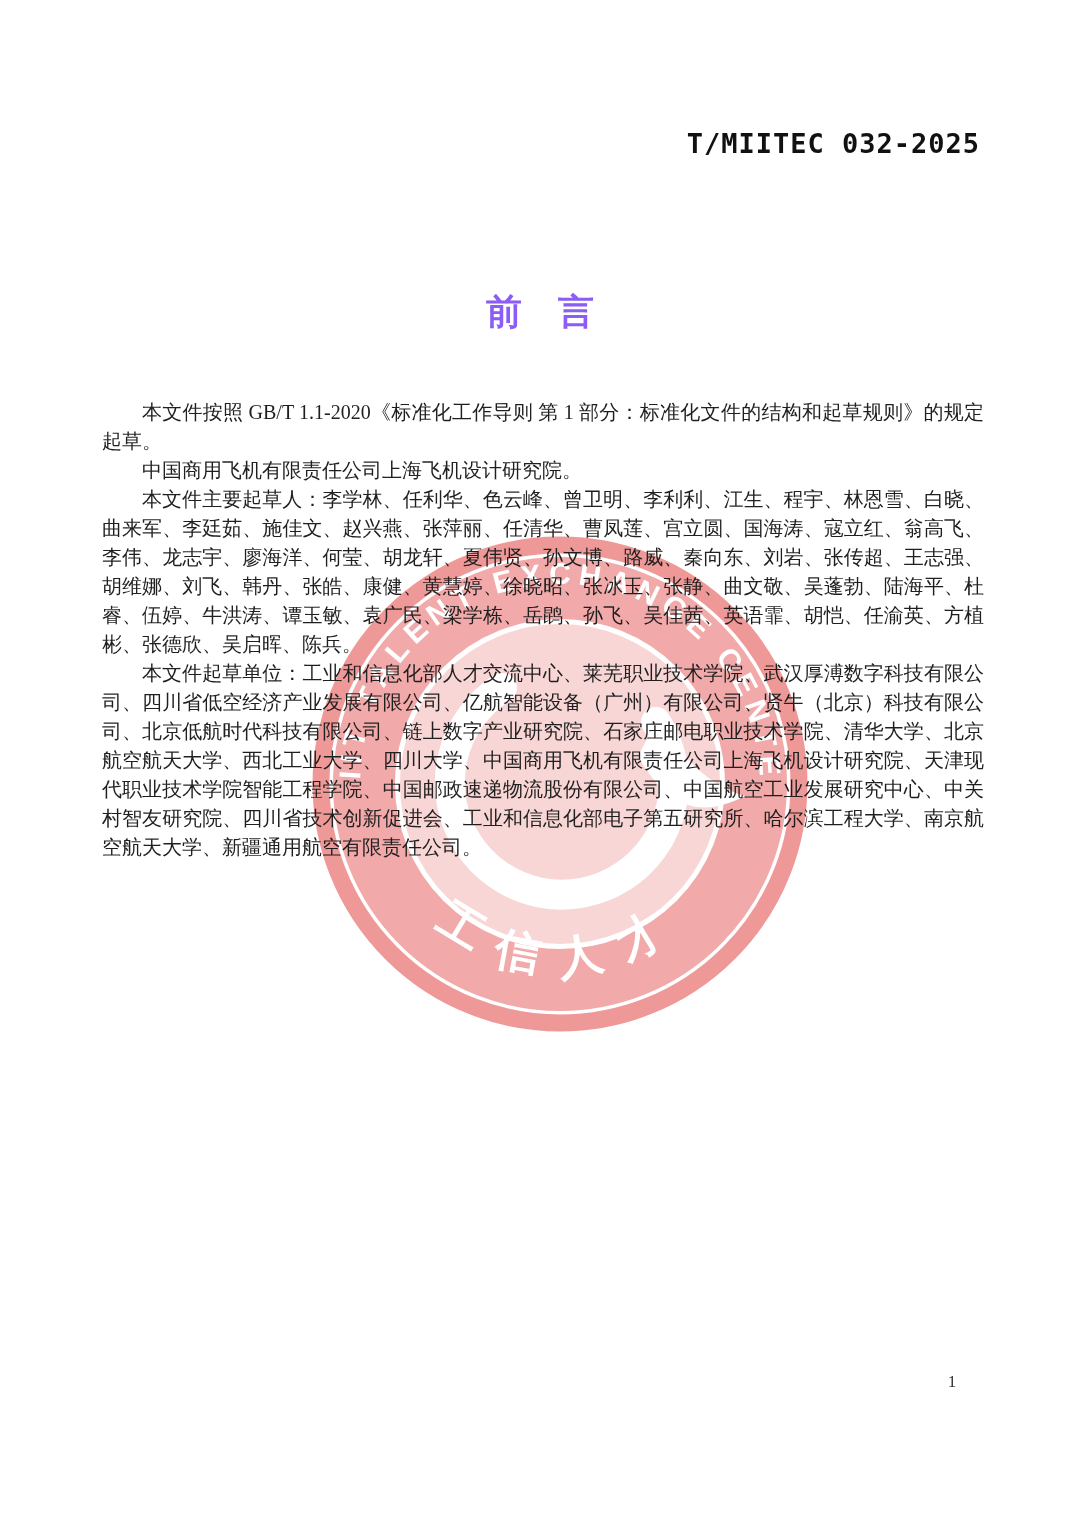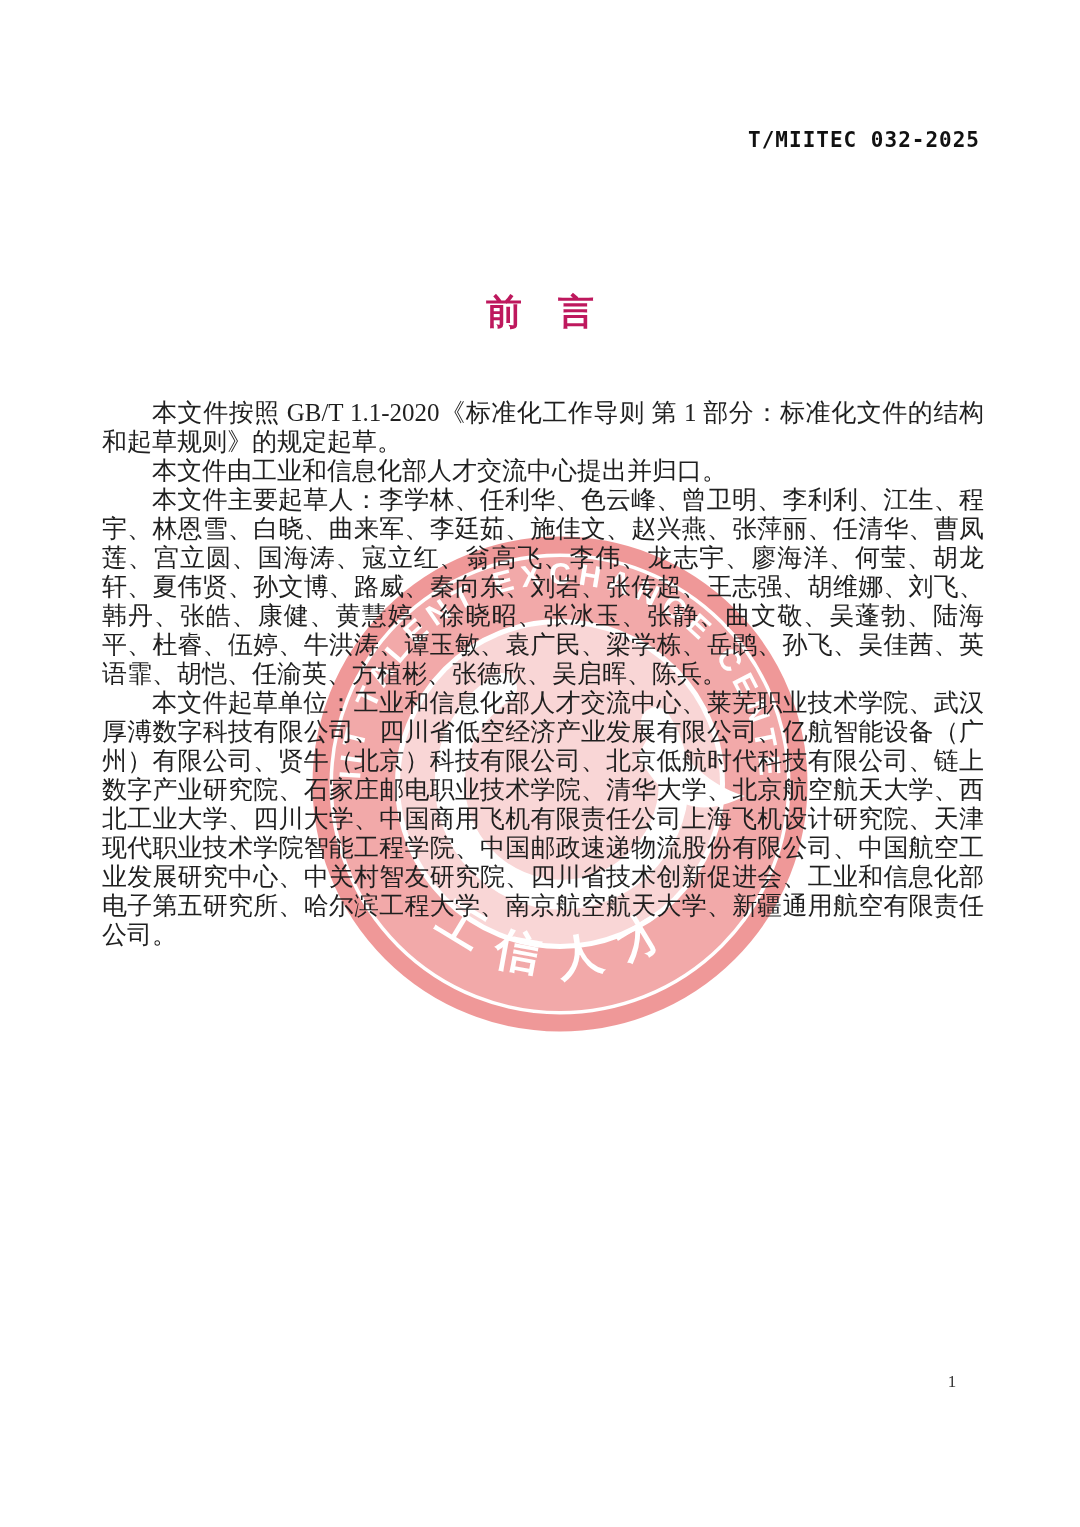--- a/index.html
+++ b/index.html
@@ -20,41 +20,41 @@
     width:520px;height:520px;
     z-index:1;
     pointer-events:none;
   }
 
   .doc-number{
     position:absolute;
     top:128px;right:100px;
     font-family:"DejaVu Sans Mono", monospace;
     font-weight:700;
-    font-size:21px;
+    font-size:27px;
     letter-spacing:1px;
     color:#111;
     z-index:2;
   }
 
   .page-title{
     position:absolute;
     top:288px;left:0;width:100%;
     text-align:center;
     font-family:"Liberation Sans", sans-serif;
     font-weight:700;
     font-size:36px;
-    color:#be185d;
+    color:#8b5cf6;
     z-index:2;
   }
 
   .body-text{
     position:absolute;
     top:398px;left:102px;width:882px;
-    font-size:25px;
+    font-size:20px;
     line-height:29px;
     text-align:justify;
     z-index:2;
   }
   .body-text p{
     margin:0;
     text-indent:2em;
   }
 
   .page-number{
@@ -103,20 +103,20 @@
       <textPath href="#arcBottom" startOffset="50%">工信人才</textPath>
     </text>
   </svg>
 
   <div class="doc-number">T/MIITEC 032-2025</div>
 
   <div class="page-title">前　言</div>
 
   <div class="body-text">
     <p>本文件按照 GB/T 1.1-2020《标准化工作导则 第 1 部分：标准化文件的结构和起草规则》的规定起草。</p>
-    <p>本文件由工业和信息化部人才交流中心提出并归口。</p>
+    <p>中国商用飞机有限责任公司上海飞机设计研究院。</p>
     <p>本文件主要起草人：李学林、任利华、色云峰、曾卫明、李利利、江生、程宇、林恩雪、白晓、曲来军、李廷茹、施佳文、赵兴燕、张萍丽、任清华、曹凤莲、宫立圆、国海涛、寇立红、翁高飞、李伟、龙志宇、廖海洋、何莹、胡龙轩、夏伟贤、孙文博、路威、秦向东、刘岩、张传超、王志强、胡维娜、刘飞、韩丹、张皓、康健、黄慧婷、徐晓昭、张冰玉、张静、曲文敬、吴蓬勃、陆海平、杜睿、伍婷、牛洪涛、谭玉敏、袁广民、梁学栋、岳鹍、孙飞、吴佳茜、英语霏、胡恺、任渝英、方植彬、张德欣、吴启晖、陈兵。</p>
     <p>本文件起草单位：工业和信息化部人才交流中心、莱芜职业技术学院、武汉厚溥数字科技有限公司、四川省低空经济产业发展有限公司、亿航智能设备（广州）有限公司、贤牛（北京）科技有限公司、北京低航时代科技有限公司、链上数字产业研究院、石家庄邮电职业技术学院、清华大学、北京航空航天大学、西北工业大学、四川大学、中国商用飞机有限责任公司上海飞机设计研究院、天津现代职业技术学院智能工程学院、中国邮政速递物流股份有限公司、中国航空工业发展研究中心、中关村智友研究院、四川省技术创新促进会、工业和信息化部电子第五研究所、哈尔滨工程大学、南京航空航天大学、新疆通用航空有限责任公司。</p>
   </div>
 
   <div class="page-number">1</div>
 
 </div>
 
 </body></html>

